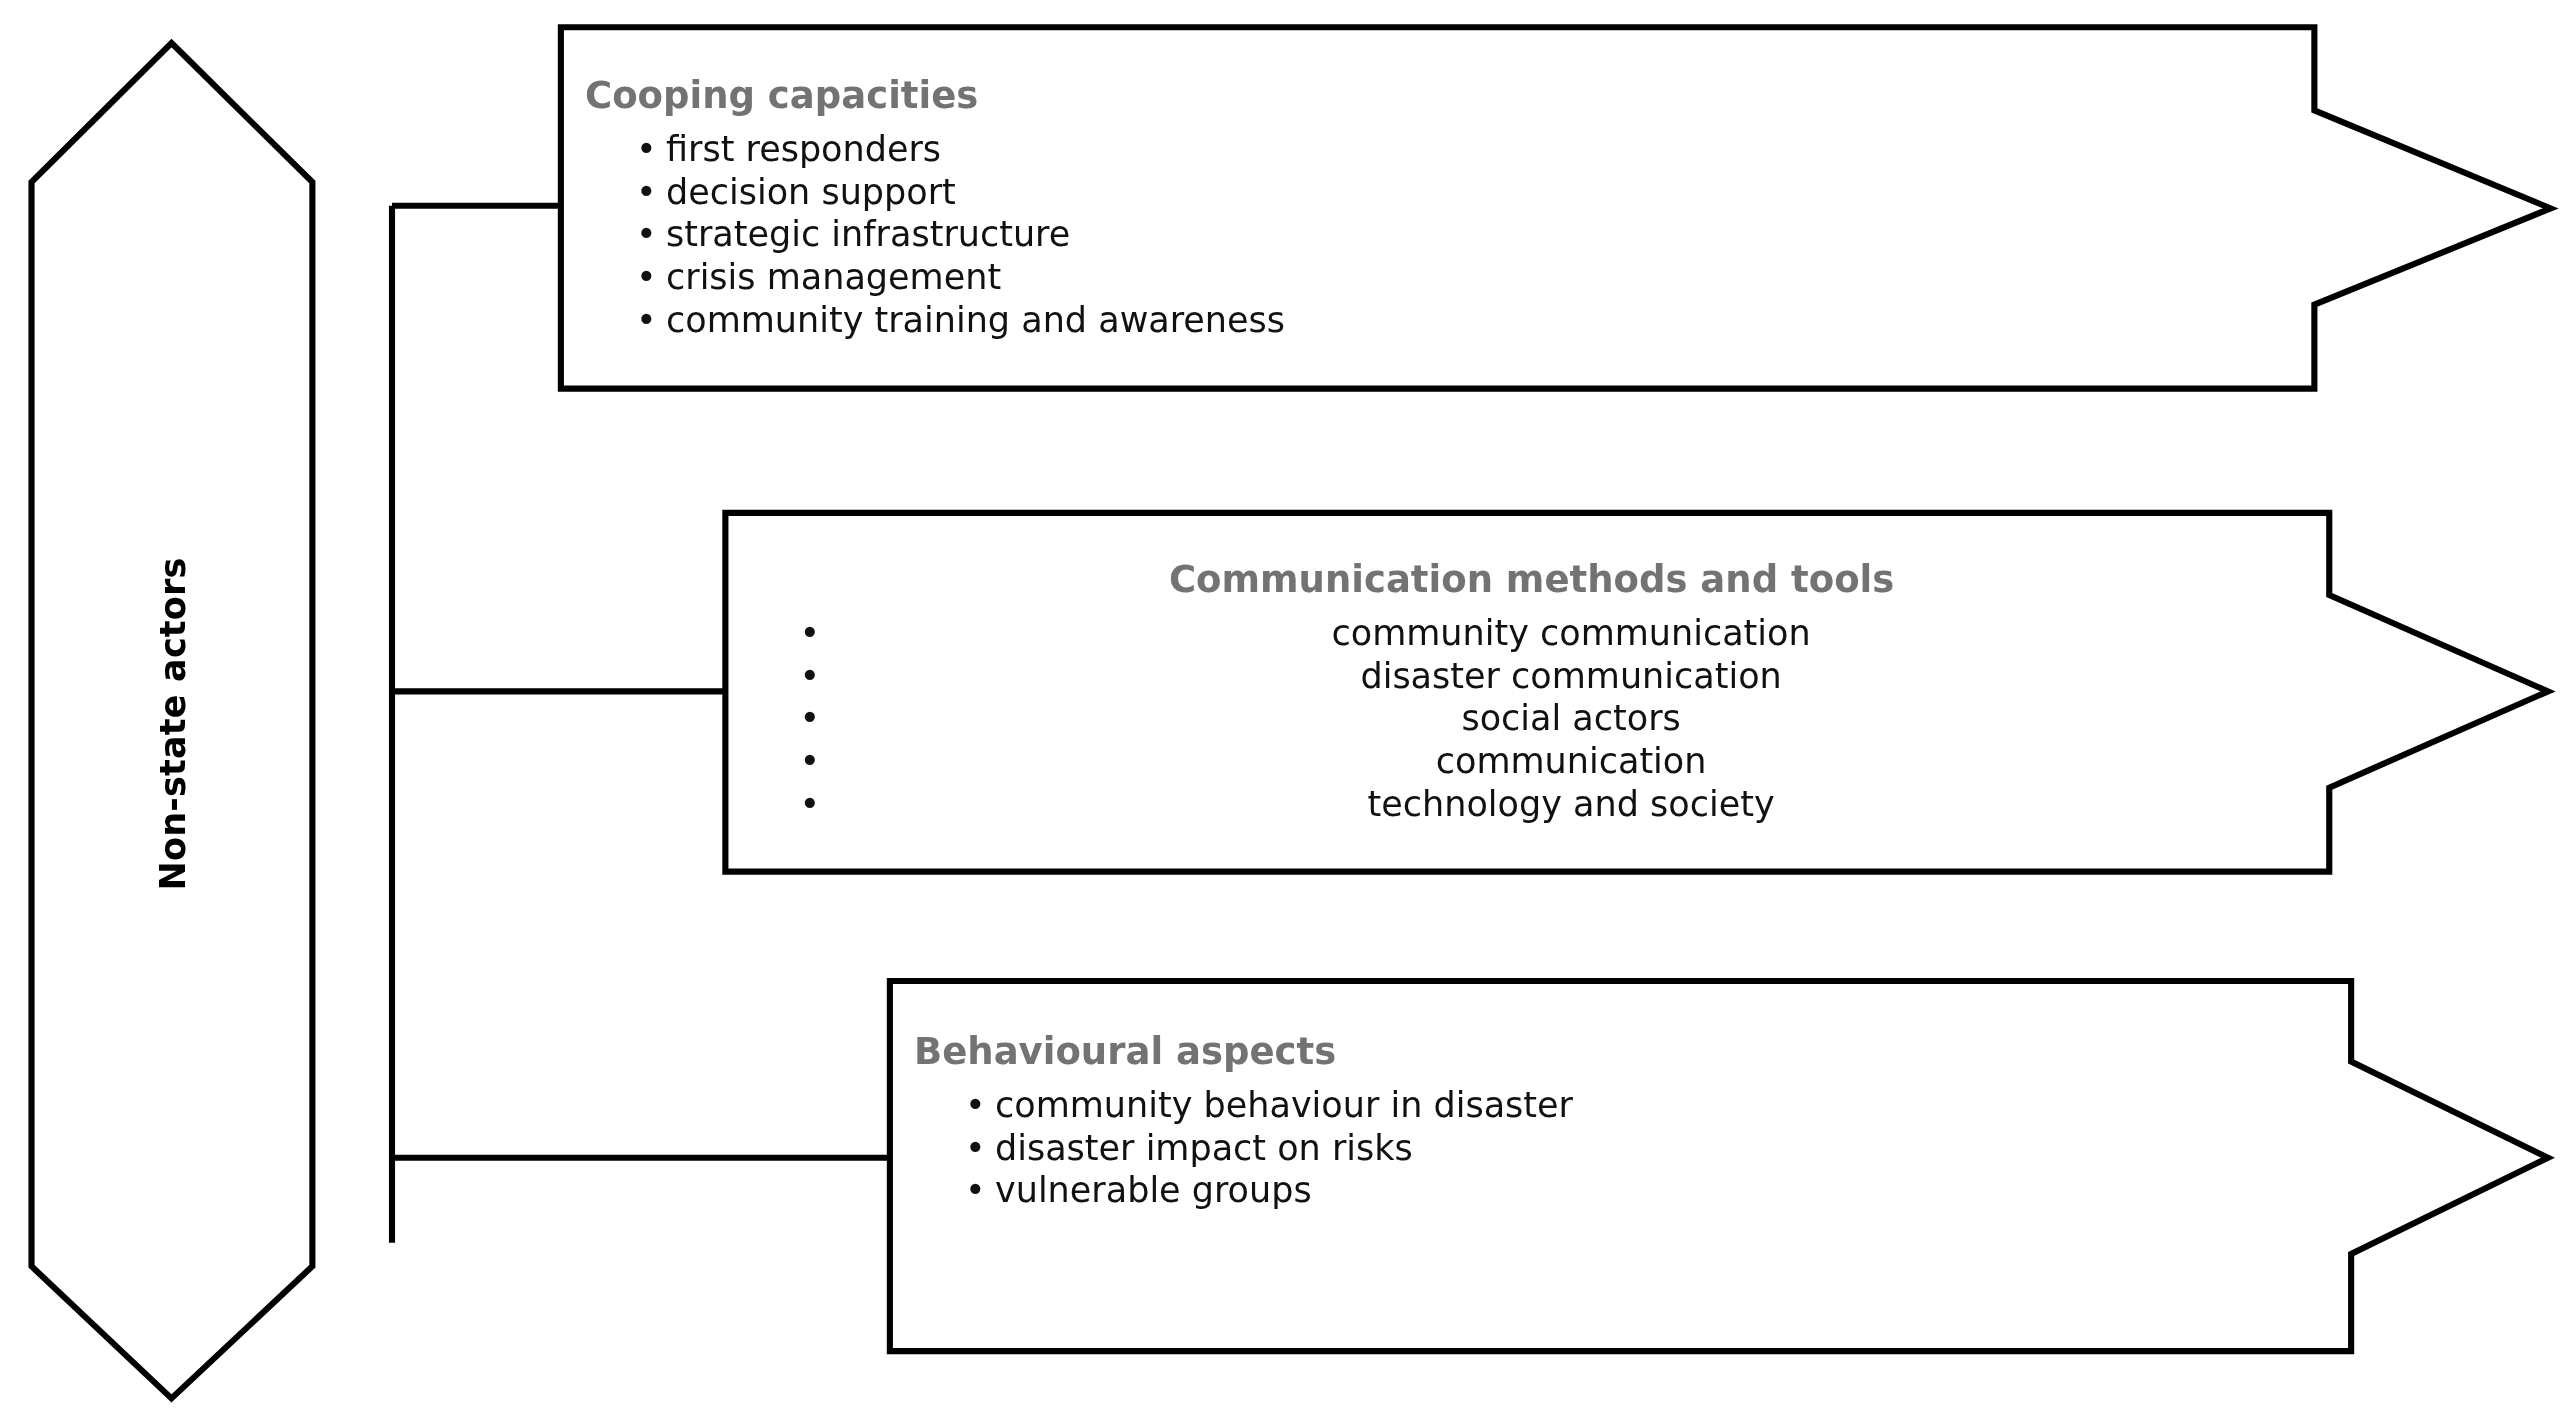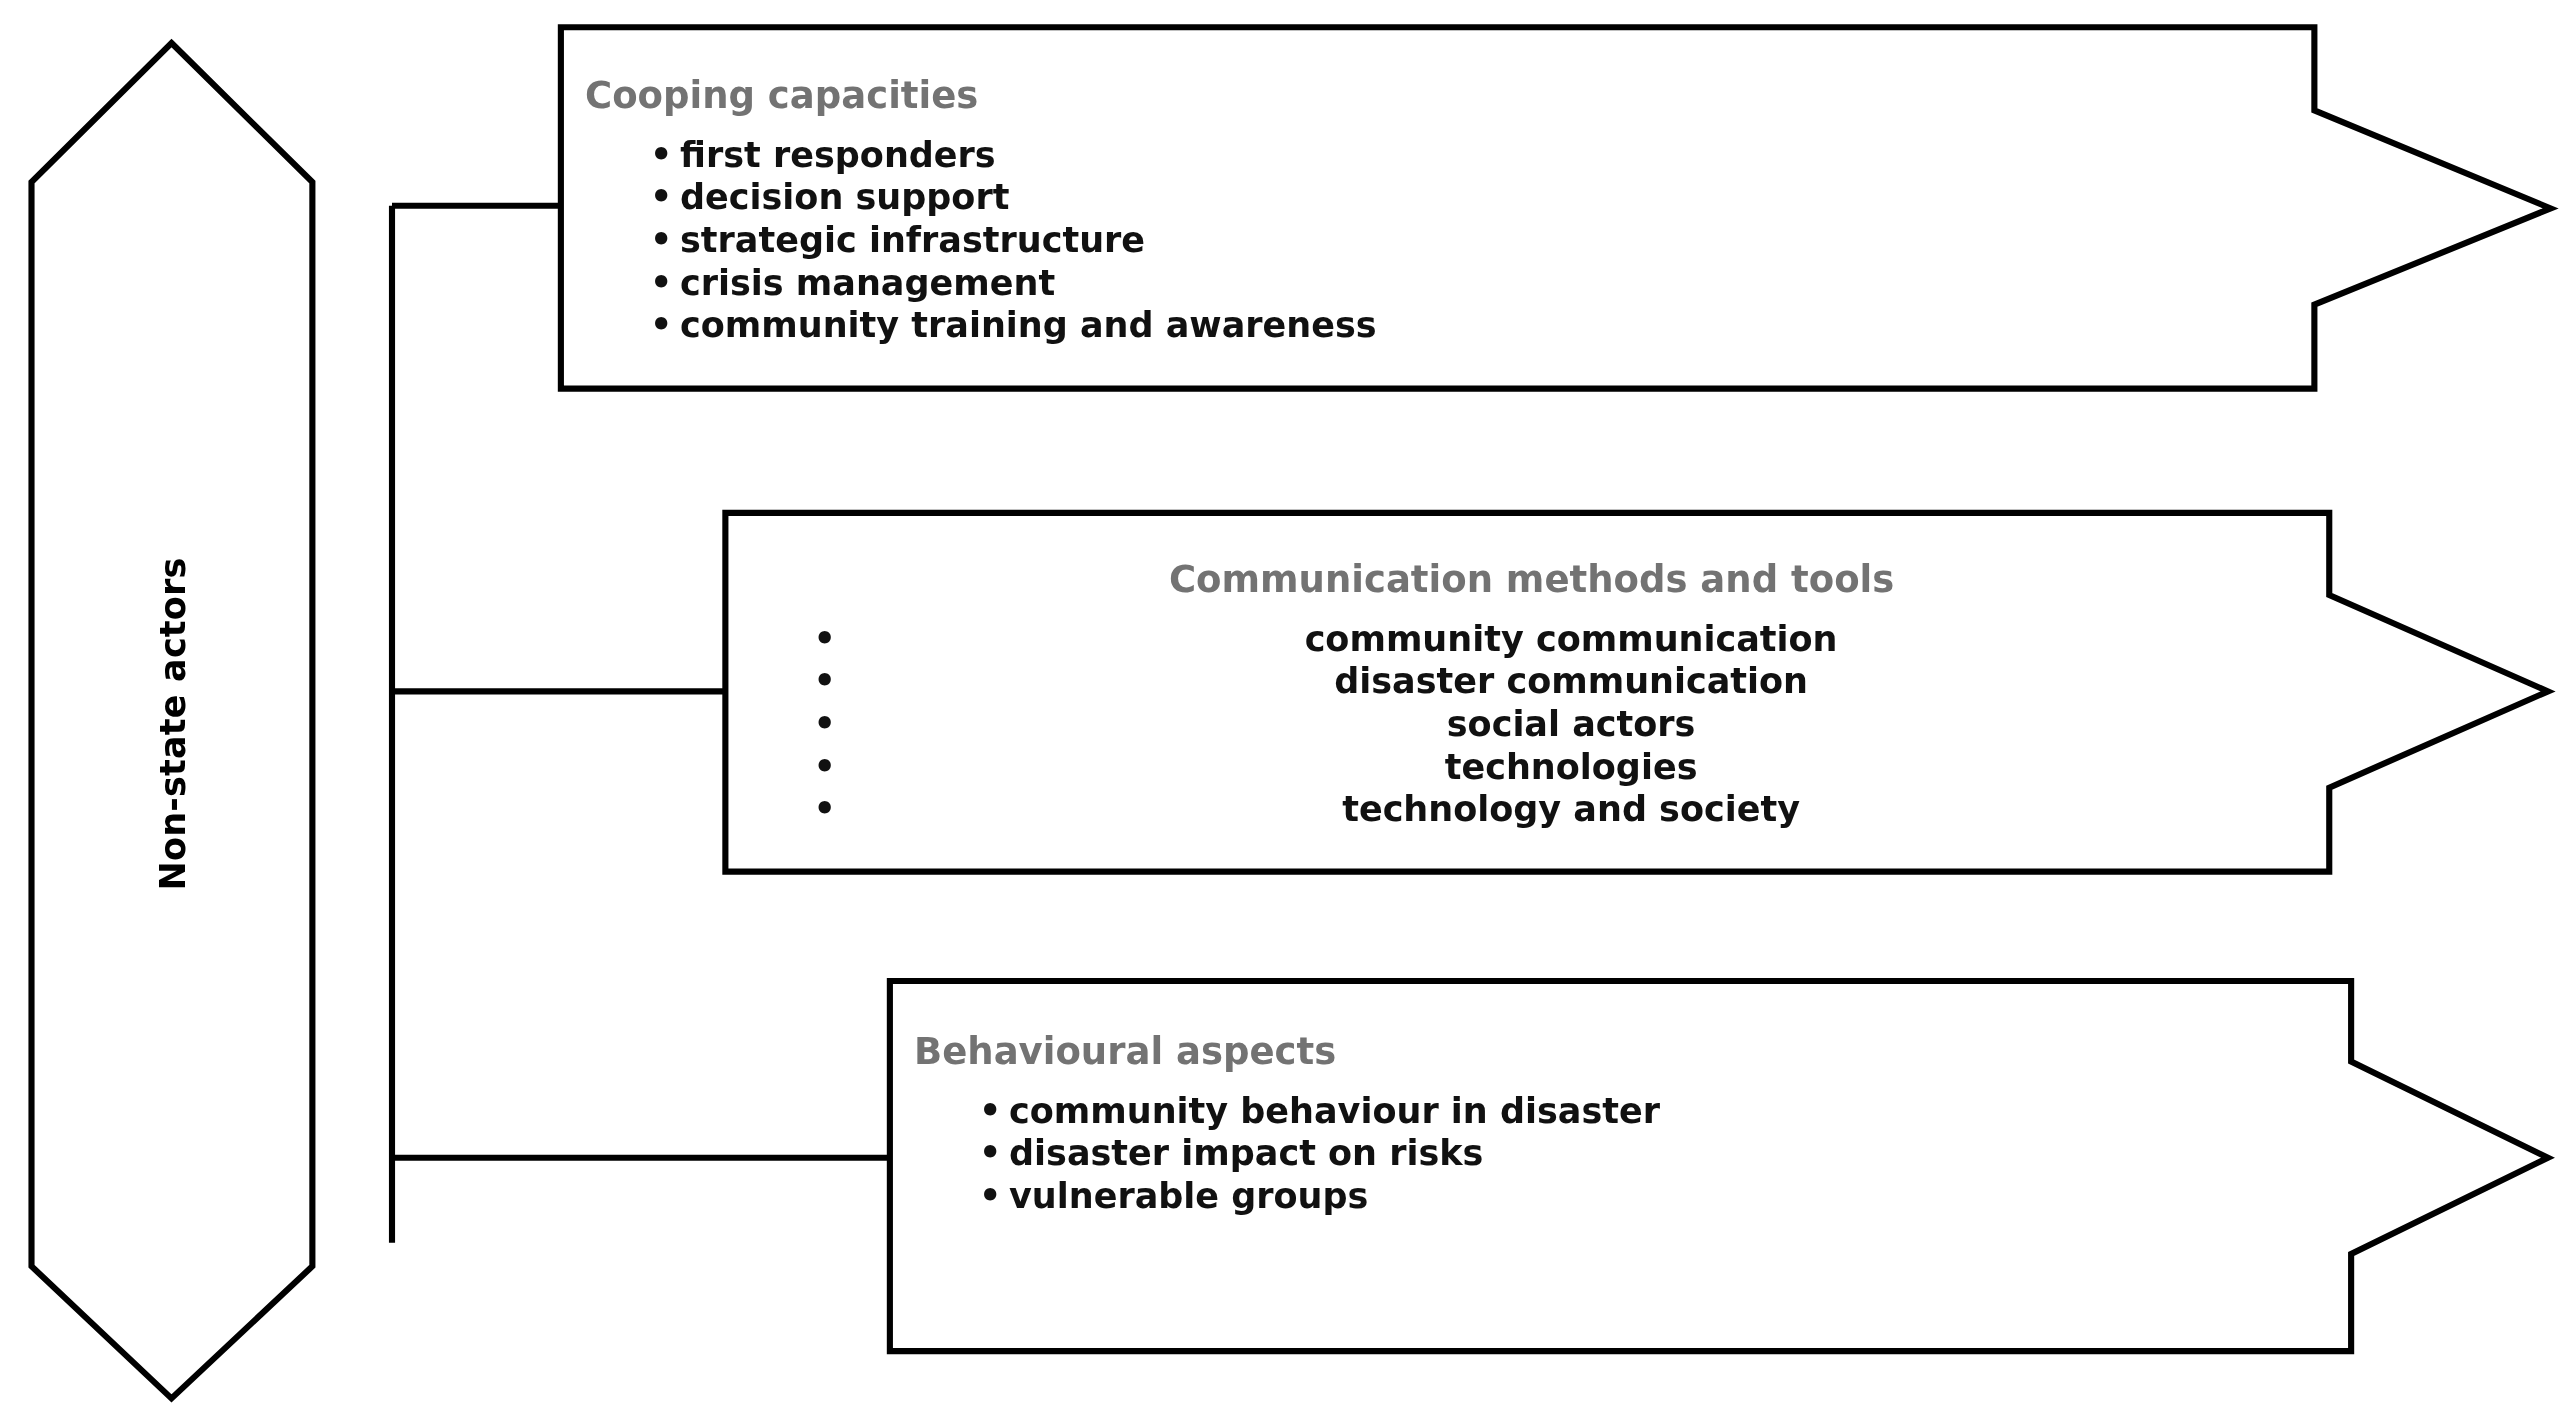--- a/index.html
+++ b/index.html
@@ -66,23 +66,22 @@
   .panel-title {
     font-weight: bold;
     font-size: 37px;
     color: #737373;
     line-height: 1.15;
     margin: 0 0 10.5px 0;
     white-space: nowrap;
   }
   .panel-list {
     list-style: none;
-    margin: 16px;
+    margin: 2px;
     padding: 0 0 0 49px;
-    font-weight: bold;
   }
   .panel-list li {
     font-size: 35px;
     line-height: 1.22;
     color: #111111;
     white-space: nowrap;
     position: relative;
     padding-left: 30px;
   }
   .panel-list li::before {
@@ -145,21 +144,21 @@
     </ul>
   </div>
 
   <div id="panel-2-clip">
     <div class="panel-content" id="panel-2-content" style="left:23.6px; top:45px;text-align:center;">
       <div class="panel-title">Communication methods and tools</div>
       <ul class="panel-list">
         <li>community communication</li>
         <li>disaster communication</li>
         <li>social actors</li>
-        <li>technologies</li>
+        <li>communication</li>
         <li>technology and society</li>
       </ul>
     </div>
   </div>
 
   <div class="panel-content" id="panel-3-content">
     <div class="panel-title">Behavioural aspects</div>
     <ul class="panel-list">
       <li>community behaviour in disaster</li>
       <li>disaster impact on risks</li>

